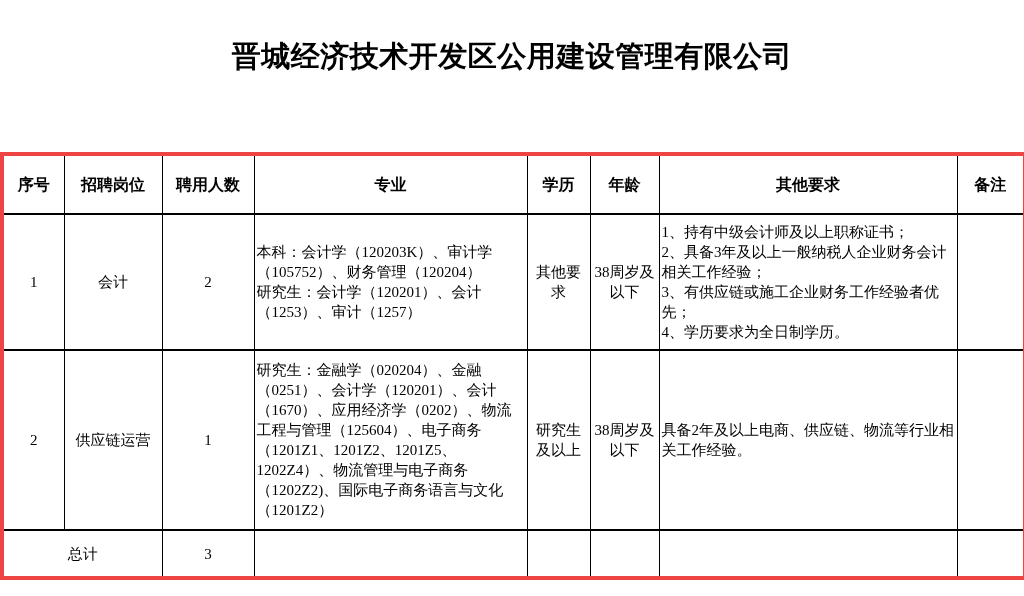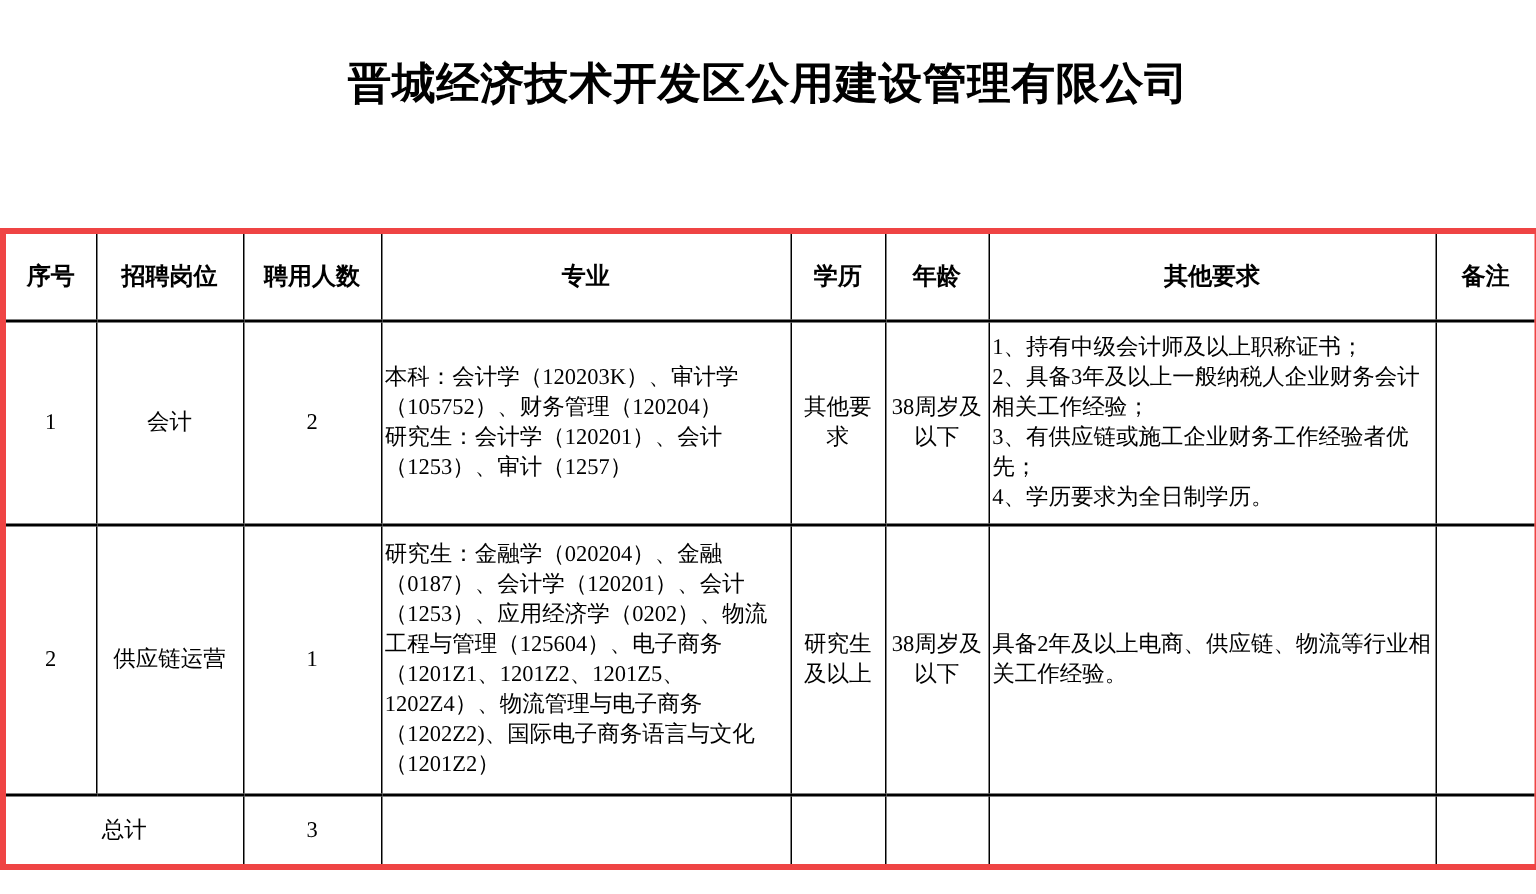--- a/index.html
+++ b/index.html
@@ -114,21 +114,21 @@
         <td class="left multiline">1、持有中级会计师及以上职称证书；
 2、具备3年及以上一般纳税人企业财务会计相关工作经验；
 3、有供应链或施工企业财务工作经验者优先；
 4、学历要求为全日制学历。</td>
         <td class="center"></td>
       </tr>
       <tr class="data-row-2">
         <td class="center">2</td>
         <td class="center">供应链运营</td>
         <td class="center">1</td>
-        <td class="left multiline">研究生：金融学（020204）、金融（0187）、会计学（120201）、会计（1253）、应用经济学（0202）、物流工程与管理（125604）、电子商务（1201Z1、1201Z2、1201Z5、1202Z4）、物流管理与电子商务（1202Z2)、国际电子商务语言与文化（1201Z2）</td>
+        <td class="left multiline">研究生：金融学（020204）、金融（0251）、会计学（120201）、会计（1670）、应用经济学（0202）、物流工程与管理（125604）、电子商务（1201Z1、1201Z2、1201Z5、1202Z4）、物流管理与电子商务（1202Z2)、国际电子商务语言与文化（1201Z2）</td>
         <td class="center">研究生及以上</td>
         <td class="center">38周岁及以下</td>
         <td class="left multiline">具备2年及以上电商、供应链、物流等行业相关工作经验。</td>
         <td class="center"></td>
       </tr>
       <tr class="total-row">
         <td class="center" colspan="2">总计</td>
         <td class="center">3</td>
         <td></td>
         <td></td>

